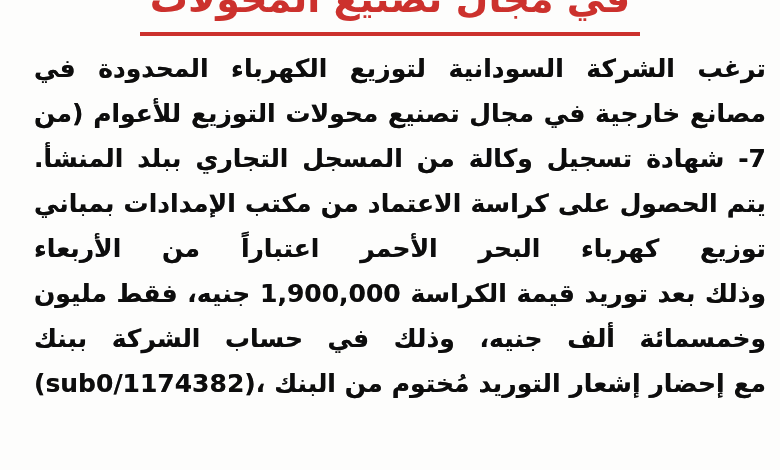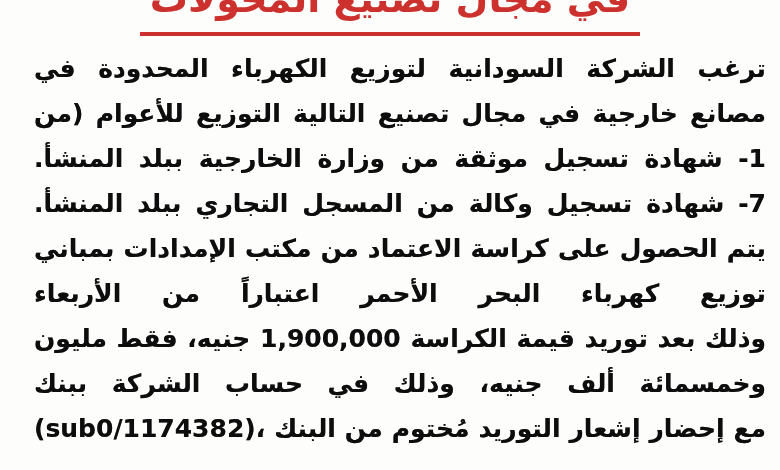--- a/index.html
+++ b/index.html
@@ -58,22 +58,21 @@
 <body>
 
 <div class="page" style="background: rgb(253, 253, 252);">
 
   <div class="heading-wrap">
     <span class="heading" style="color: rgb(204, 49, 45);">في مجال تصنيع المحولات</span>
   </div>
 
   <div class="body-text">
     <div class="line">ترغب الشركة السودانية لتوزيع الكهرباء المحدودة في اعتماد</div>
-    <div class="line">مصانع خارجية في مجال تصنيع التالية التوزيع للأعوام (من</div>
-    <div class="line">1- شهادة تسجيل موثقة من وزارة الخارجية ببلد المنشأ.</div>
+    <div class="line">مصانع خارجية في مجال تصنيع محولات التوزيع للأعوام (من</div>
     <div class="line">7- شهادة تسجيل وكالة من المسجل التجاري ببلد المنشأ.</div>
     <div class="line">يتم الحصول على كراسة الاعتماد من مكتب الإمدادات بمباني إدارة</div>
     <div class="line">توزيع كهرباء البحر الأحمر اعتباراً من الأربعاء 2025/12/03م،</div>
     <div class="line">وذلك بعد توريد قيمة الكراسة 1,900,000 جنيه، فقط مليون</div>
     <div class="line">وخمسمائة ألف جنيه، وذلك في حساب الشركة ببنك الخرطوم رقم</div>
     <div class="line">(sub0/1174382)، مع إحضار إشعار التوريد مُختوم من البنك</div>
   </div>
 
 </div>
 

